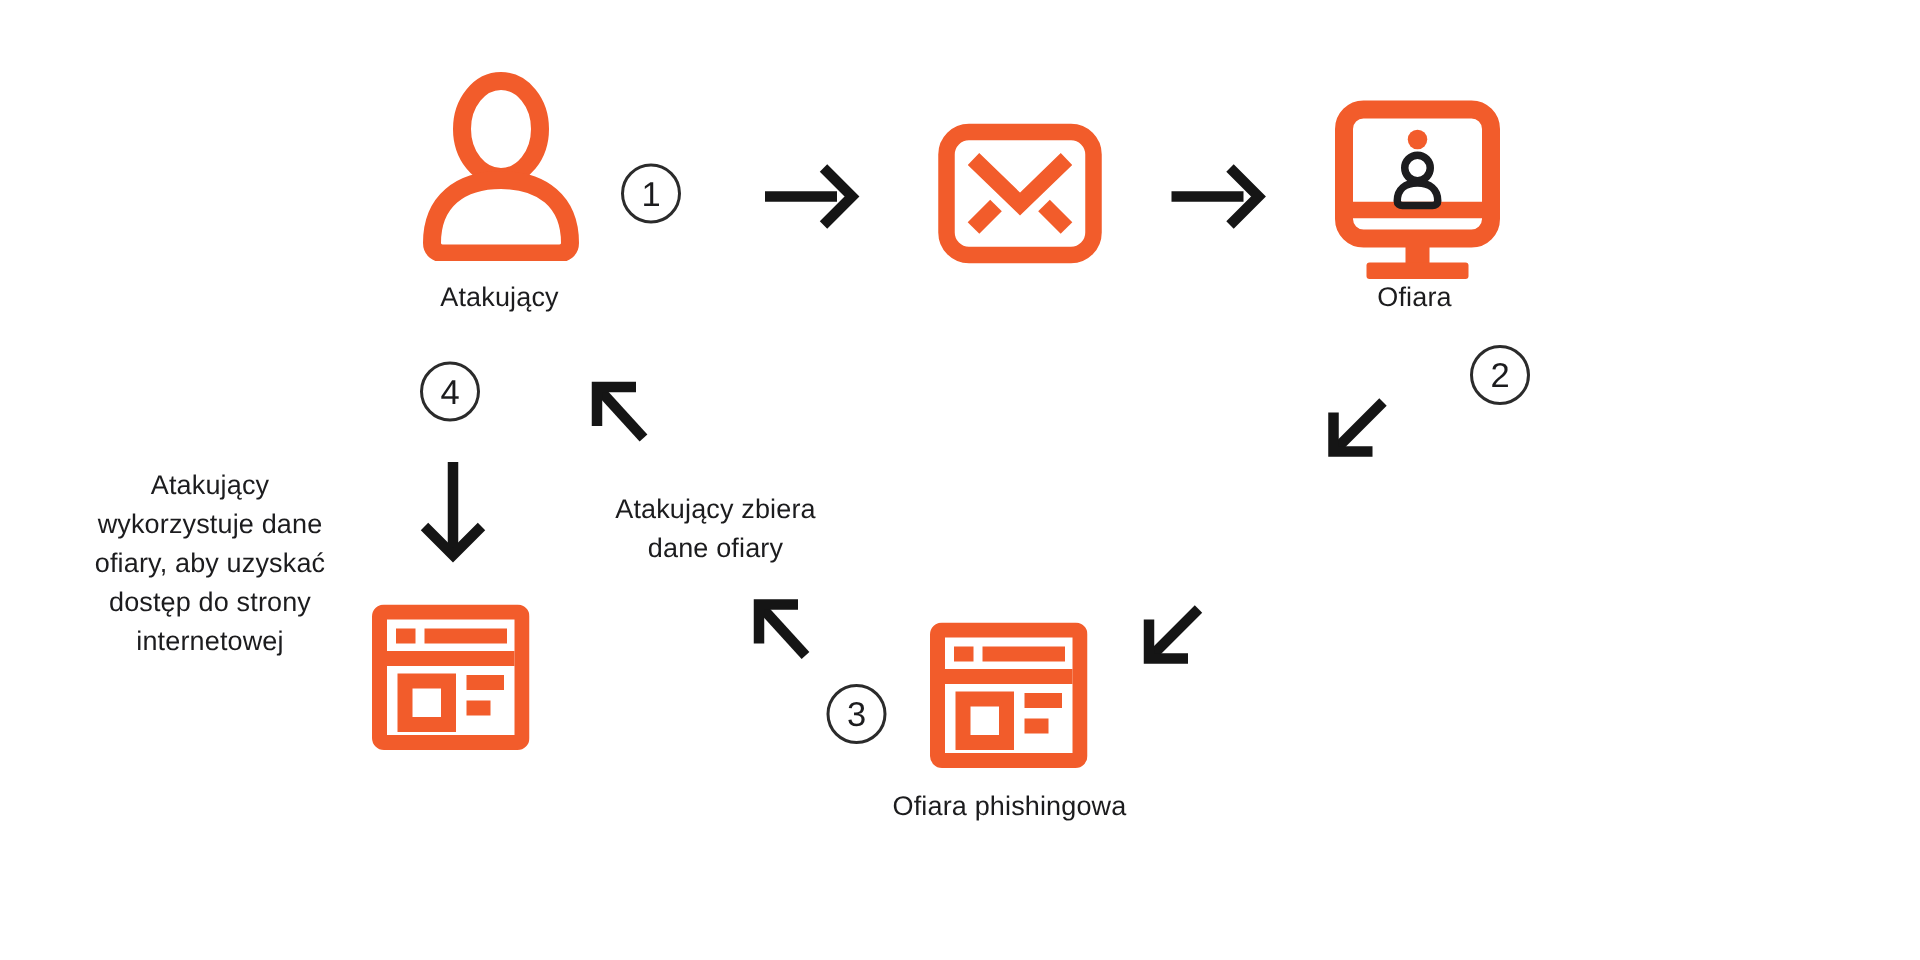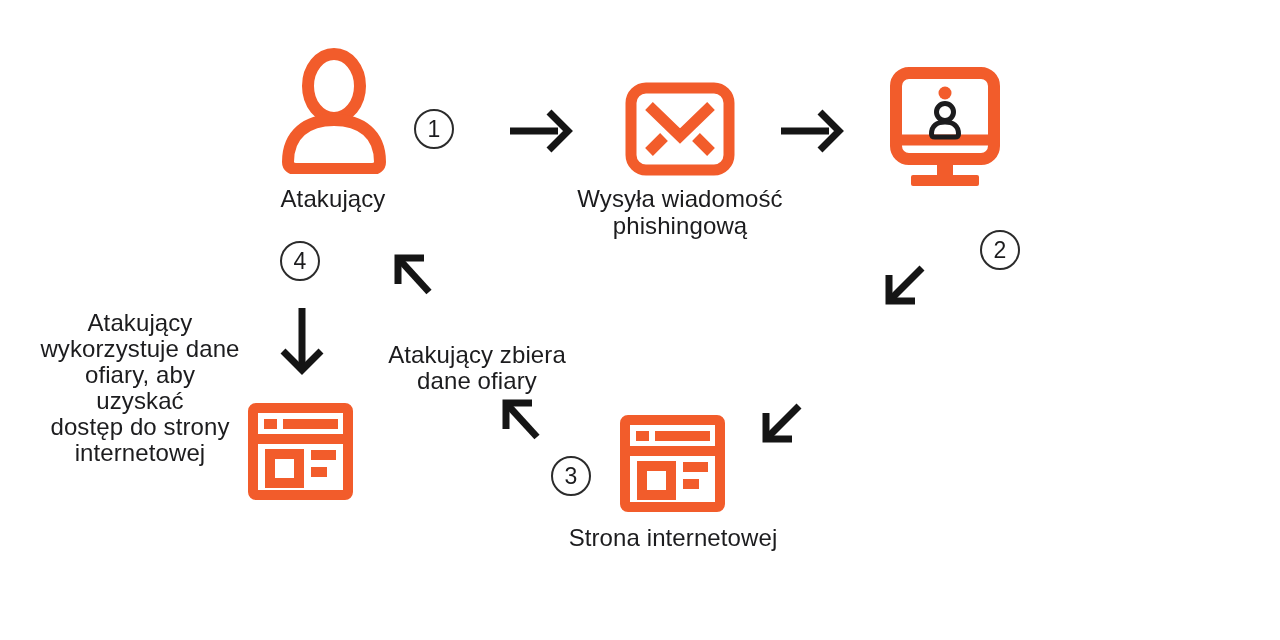--- a/index.html
+++ b/index.html
@@ -15,21 +15,21 @@
     position: relative;
     width: 1280px;
     height: 640px;
     background: var(--background);
     overflow: hidden;
     font-family: "Liberation Sans", sans-serif;
   }
   .abs { position: absolute; }
   .lbl {
     position: absolute;
-    font-size: 24px;
+    font-size: 18px;
     font-weight: 500;
     color: var(--ink);
     text-align: center;
     white-space: pre-line;
     line-height: 27px;
     letter-spacing: 0.1px;
   }
   .note { line-height: 26px; }
   .step {
     position: absolute;
@@ -72,39 +72,38 @@
   </svg>
 
   <div class="abs" style="left:625px; top:82px;">
     <svg viewBox="0 0 110 94" width="110" height="94">
       <rect x="6" y="6" width="98" height="82" rx="15" class="sa" stroke-width="11" fill="none"></rect>
       <path d="M24,24 L55,54 L86,24" class="sa" stroke-width="11" fill="none"></path>
       <path d="M24,70 L39,55" class="sa" stroke-width="11" fill="none"></path>
       <path d="M86,70 L71,55" class="sa" stroke-width="11" fill="none"></path>
     </svg>
   </div>
-  <div class="lbl" style="left:545px; top:185px; width:270px;">Wysyła wiadomość
-phishingową</div>
 
   <svg class="abs" style="left:779px; top:105px;" viewBox="0 0 66 52" width="66" height="52">
     <line class="ar" x1="2" y1="26" x2="50" y2="26"></line>
     <polyline class="ar" points="41,7 60,26 41,45"></polyline>
   </svg>
 
   <div class="abs" style="left:889px; top:66px;">
     <svg viewBox="0 0 112 120" width="112" height="120">
       <rect x="7" y="7" width="98" height="86" rx="13" class="sa" stroke-width="12" fill="none"></rect>
       <line x1="13" y1="74" x2="99" y2="74" class="sa" stroke-width="11"></line>
       <rect x="48" y="96" width="16" height="15" class="fa"></rect>
       <rect x="22" y="109" width="68" height="11" rx="2" class="fa"></rect>
       <circle cx="56" cy="27" r="6.5" class="fa"></circle>
       <circle cx="56" cy="46" r="8.5" class="si" stroke-width="5" fill="none"></circle>
       <path d="M42.5,68 C42.5,60 48,56 56,56 C64,56 69.5,60 69.5,68 C69.5,70 68,71 66,71 L46,71 C44,71 42.5,70 42.5,68 Z" class="si" stroke-width="5" fill="none" stroke-linejoin="round"></path>
     </svg>
   </div>
+  <div class="lbl" style="left:868px; top:185px; width:150px;">Ofiara</div>
 
   <div class="step" style="left:980px; top:230px;">2</div>
 
   <svg class="abs" style="left:874px; top:260px;" viewBox="0 0 56 56" width="56" height="56">
     <line class="ar" x1="48" y1="8" x2="15" y2="41"></line>
     <polyline class="ar" points="15,15 15,41 41,41"></polyline>
   </svg>
 
 
   <svg class="abs" style="left:751px; top:398px;" viewBox="0 0 56 56" width="56" height="56">
@@ -116,30 +115,30 @@
     <svg viewBox="0 0 105 97" width="105" height="97">
       <rect x="5" y="5" width="95" height="87" rx="3" class="sa" stroke-width="10" fill="none"></rect>
       <rect x="16" y="16" width="13" height="10" class="fa"></rect>
       <rect x="35" y="16" width="55" height="10" class="fa"></rect>
       <rect x="10" y="31" width="85" height="10" class="fa"></rect>
       <rect x="22" y="51" width="29" height="29" class="sa" stroke-width="10" fill="none"></rect>
       <rect x="63" y="47" width="25" height="10" class="fa"></rect>
       <rect x="63" y="64" width="16" height="10" class="fa"></rect>
     </svg>
   </div>
-  <div class="lbl" style="left:547px; top:524px; width:252px;">Strona internetowej</div>
+  <div class="lbl" style="left:547px; top:524px; width:252px;">Ofiara phishingowa</div>
 
   <div class="step" style="left:551px; top:456px;">3</div>
 
   <svg class="abs" style="left:497px; top:391px;" viewBox="0 0 56 56" width="56" height="56">
     <line class="ar" x1="40" y1="46" x2="9" y2="12"></line>
     <polyline class="ar" points="9,38 9,12 35,12"></polyline>
   </svg>
 
-  <div class="lbl note" style="left:377px; top:326px; width:200px;margin-top:16px;">Atakujący zbiera
+  <div class="lbl note" style="left:377px; top:326px; width:200px;">Atakujący zbiera
 dane ofiary</div>
 
   <svg class="abs" style="left:389px; top:246px;" viewBox="0 0 56 56" width="56" height="56">
     <line class="ar" x1="40" y1="46" x2="9" y2="12"></line>
     <polyline class="ar" points="9,38 9,12 35,12"></polyline>
   </svg>
 
   <div class="step" style="left:280px; top:241px;">4</div>
 
   <svg class="abs" style="left:278px; top:306px;" viewBox="0 0 48 70" width="48" height="70">

